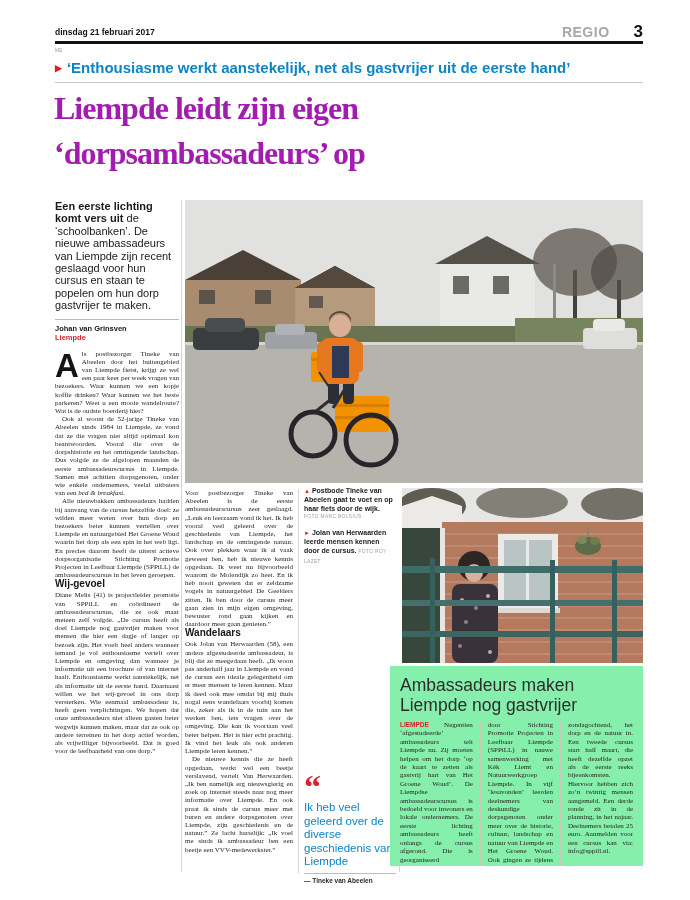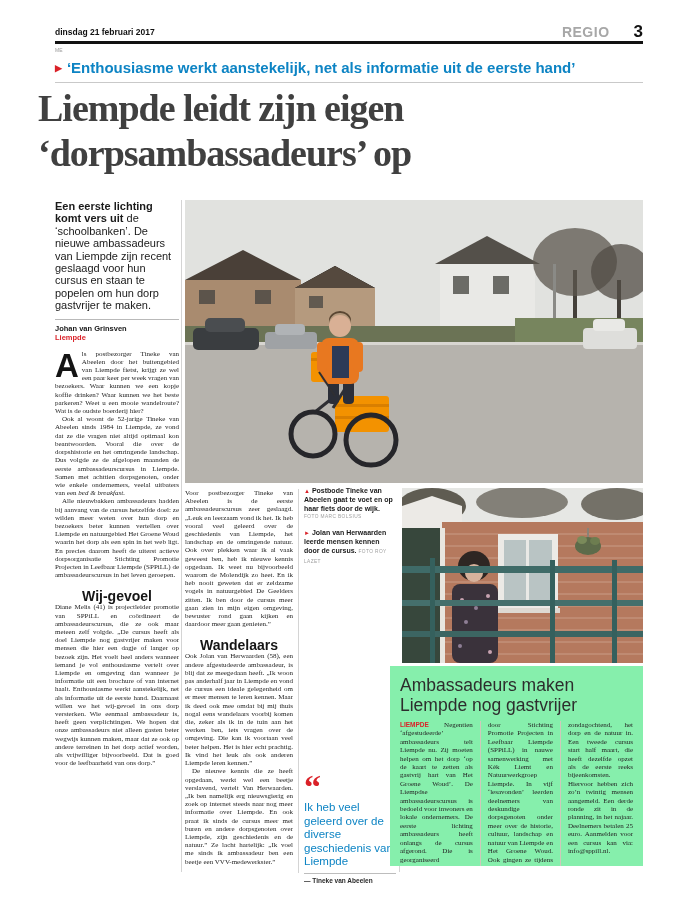--- a/index.html
+++ b/index.html
@@ -14,39 +14,39 @@
   .hdr-right { position:absolute; top:22px; right:47px; display:flex; align-items:baseline; gap:24px; }
   .hdr-section { font-size:14px; font-weight:bold; color:#a7a7a7; letter-spacing:0.5px; }
   .hdr-page { font-size:17px; font-weight:bold; color:#111; }
   .rule-top { position:absolute; left:55px; top:41px; width:588px; height:3px; background:#121212; }
   .edition { position:absolute; left:55px; top:47px; font-size:5px; color:#9a9a9a; }
   
   .kicker { position:absolute; left:55px; top:59px; width:588px; font-size:15px; font-weight:bold; color:#0d84c4; }
   .kicker-arrow { color:#da2128; font-size:9px; vertical-align:2px; margin-right:5px; }
   .rule-kicker { position:absolute; left:55px; top:82px; width:588px; height:1px; background:#c9c9c9; }
   
-  .headline { position:absolute; left:38px; top:86px; width:600px;
-    font-family:"Liberation Serif", serif; font-weight:bold; font-size:38px; line-height:45px;
-    letter-spacing:-1px; color:#404040; }
+  .headline { position:absolute; left:54px; top:86px; width:600px;
+    font-family:"Liberation Serif", serif; font-weight:bold; font-size:32px; line-height:45px;
+    letter-spacing:-1px; color:#a21caf; }
   
   .vrule { position:absolute; width:1px; background:#d4d4d4; }
   
   .col0 { position:absolute; left:55px; top:200px; width:124px; height:672px; overflow:hidden; }
   .lead { font-size:11px; line-height:12.4px; color:#1a1a1a; }
   .lead b { font-weight:bold; }
   .rule-byline { width:124px; height:1px; background:#b9b9b9; margin:7px 0 4px 0; }
   .byline-author { font-size:7.5px; font-weight:bold; line-height:9.5px; color:#161616; }
   .byline-place { font-size:7.5px; font-weight:bold; line-height:9.5px; color:#da2128; margin-bottom:7px; }
   .bodytext { font-family:"Liberation Serif", serif; font-size:7px; line-height:8.2px;
     text-align:justify; color:#1d1d1d; }
   .bodytext p.indent { text-indent:7px; }
   .dropcap { float:left; font-family:"Liberation Sans", sans-serif; font-weight:bold;
     font-size:33px; line-height:28px; padding:2px 3px 0 0; color:#141414; }
-  .subhead { font-family:"Liberation Sans", sans-serif; font-weight:bold; font-size:14px;
-    line-height:10px; margin:12px 0 2px 0; color:#151515; text-align:center; }
+  .subhead { font-family:"Liberation Sans", sans-serif; font-weight:bold; font-size:10px;
+    line-height:10px; margin:0 0 2px 0; color:#151515; text-align:left; }
   .italic { font-style:italic; }
   
   .photo1 { position:absolute; left:185px; top:200px; width:458px; height:283px; overflow:hidden; }
   .photo2 { position:absolute; left:402px; top:488px; width:241px; height:175px; overflow:hidden; }
   
   .col2 { position:absolute; left:185px; top:489px; width:108px; height:384px; overflow:hidden; }
   
   .capcol { position:absolute; left:304px; top:487px; width:91px; }
   .caption { font-size:7px; font-weight:bold; line-height:8.8px; color:#1a1a1a; margin-bottom:7px; }
   .cap-marker { color:#da2128; font-size:6px; }
@@ -75,21 +75,21 @@
 
   <div class="hdr-date">dinsdag 21 februari 2017</div>
   <div class="hdr-right">
     <span class="hdr-section">REGIO</span>
     <span class="hdr-page">3</span>
   </div>
   <div class="rule-top"></div>
   <div class="edition">ME</div>
 
   <div class="kicker">
-    <span class="kicker-arrow">▶</span><span>‘Enthousiasme werkt aanstekelijk, net als informatie uit de eerste hand’</span>
+    <span class="kicker-arrow">▶</span><span>‘Enthousiasme werkt aanstekelijk, net als gastvrijer uit de eerste hand’</span>
   </div>
   <div class="rule-kicker"></div>
 
   <h1 class="headline">
     <span>Liempde leidt zijn eigen</span><br>
     <span>‘dorpsambassadeurs’ op</span>
   </h1>
 
   <div class="vrule" style="left:181px; top:200px; height:672px;"></div>
   <div class="vrule" style="left:298px; top:489px; height:384px;"></div>

